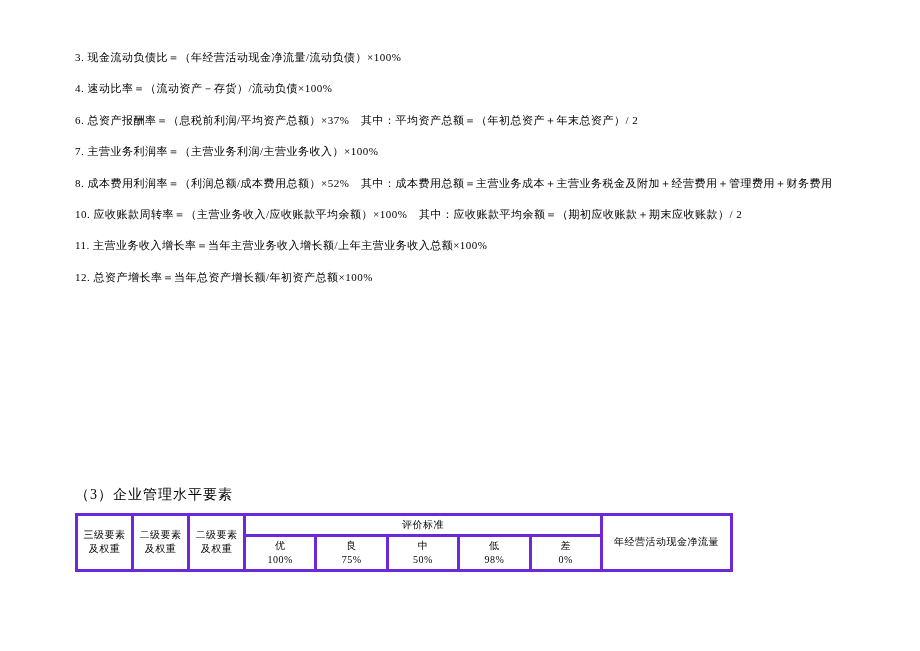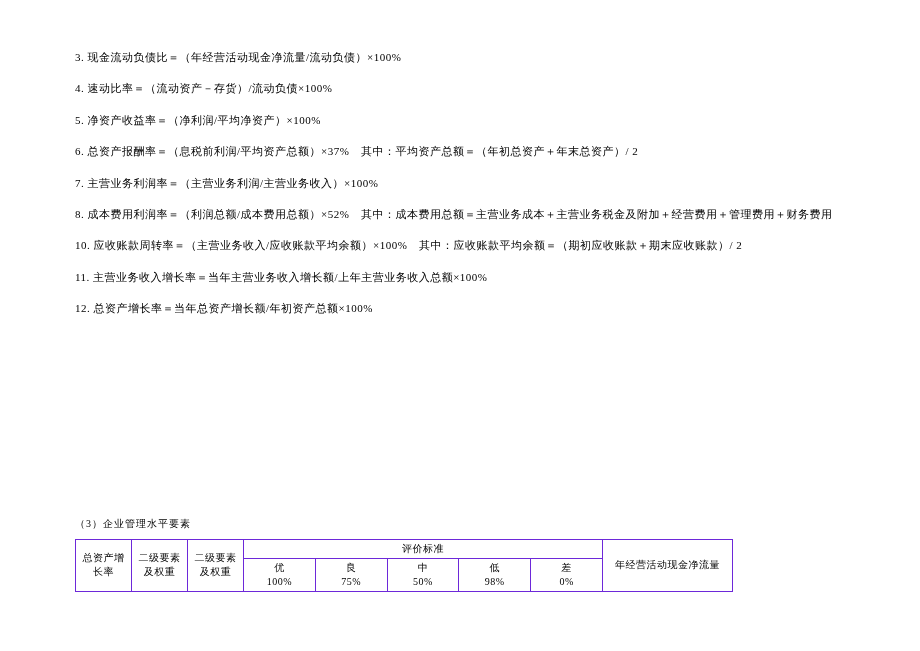--- a/index.html
+++ b/index.html
@@ -17,52 +17,51 @@
     font-size: 11px;
     line-height: 1.4;
     letter-spacing: 0.5px;
   }
   .formulas p {
     margin: 0 0 16px 0;
     white-space: nowrap;
   }
   .section-title {
     margin-top: 200px;
-    font-size: 10px;
+    font-size: 14px;
     margin-bottom: 8px;
     letter-spacing: 1px;
   }
   table.eval {
     border-collapse: collapse;
     width: 100%;
     font-size: 10px;
     table-layout: fixed;
   }
   table.eval th, table.eval td {
-    border: 1px solid #6d28d9;
+    border: 3px solid #6d28d9;
     text-align: center;
     vertical-align: middle;
     padding: 2px 2px;
     font-weight: normal;
   }
   table.eval .col-a { width: 56px; }
   table.eval .col-b { width: 56px; }
   table.eval .col-c { width: 56px; }
   table.eval .col-grade { width: auto; }
   table.eval .col-last { width: 130px; }
 </style>
 </head>
 <body>
 
 <div class="page">
 
   <div class="formulas">
     <p>3. 现金流动负债比＝（年经营活动现金净流量/流动负债）×100%</p>
     <p>4. 速动比率＝（流动资产－存货）/流动负债×100%</p>
-    <p>5. 净资产收益率＝（净利润/平均净资产）×100%</p>
     <p>6. 总资产报酬率＝（息税前利润/平均资产总额）×37%　其中：平均资产总额＝（年初总资产＋年末总资产）/ 2</p>
     <p>7. 主营业务利润率＝（主营业务利润/主营业务收入）×100%</p>
     <p>8. 成本费用利润率＝（利润总额/成本费用总额）×52%　其中：成本费用总额＝主营业务成本＋主营业务税金及附加＋经营费用＋管理费用＋财务费用</p>
     <p>10. 应收账款周转率＝（主营业务收入/应收账款平均余额）×100%　其中：应收账款平均余额＝（期初应收账款＋期末应收账款）/ 2</p>
     <p>11. 主营业务收入增长率＝当年主营业务收入增长额/上年主营业务收入总额×100%</p>
     <p>12. 总资产增长率＝当年总资产增长额/年初资产总额×100%</p>
   </div>
 
   <div class="section-title">（3）企业管理水平要素</div>
 
@@ -73,21 +72,21 @@
         <col class="col-c">
       <col class="col-grade">
         <col class="col-grade">
         <col class="col-grade">
         <col class="col-grade">
         <col class="col-grade">
       <col class="col-last">
     </colgroup>
     <tbody>
         <tr>
-      <th rowspan="2">总资产增长率</th>
+      <th rowspan="2">三级要素及权重</th>
       <th rowspan="2">二级要素及权重</th>
       <th rowspan="2">二级要素及权重</th>
       <th colspan="5">评价标准</th>
       <th rowspan="2">年经营活动现金净流量</th>
     </tr>
     <tr>
       <th>
         <div>优</div>
         <div>100%</div>
       </th>

